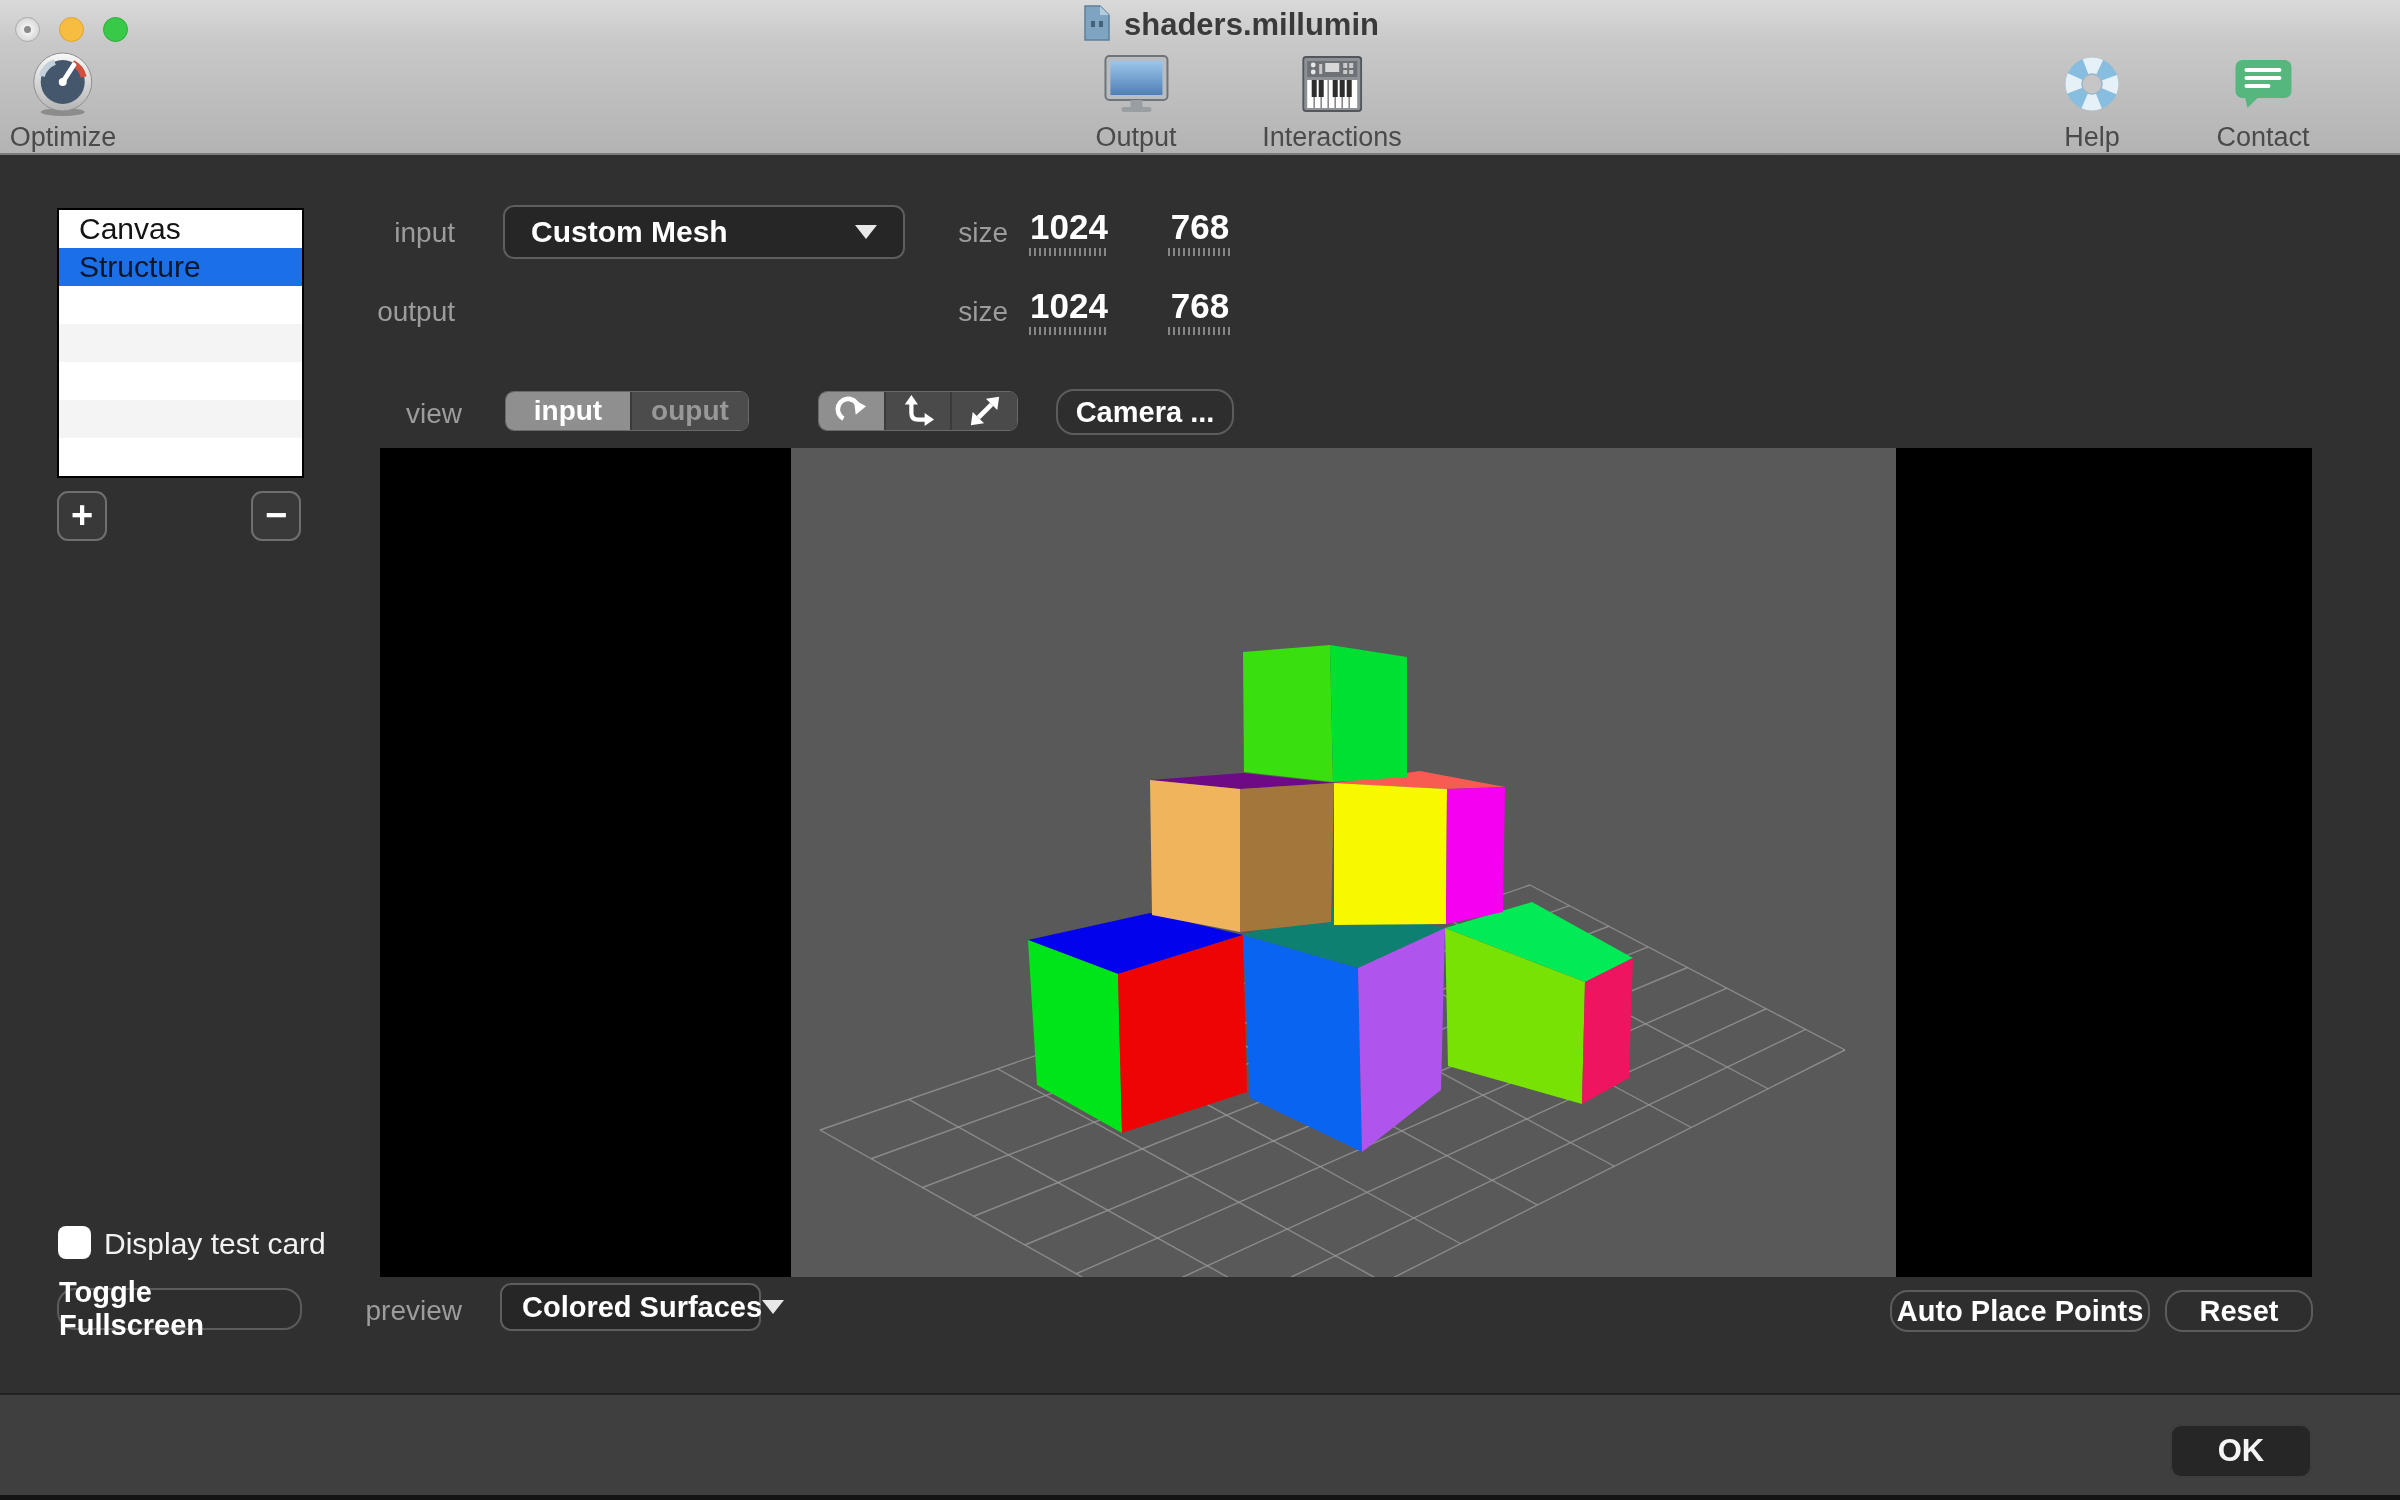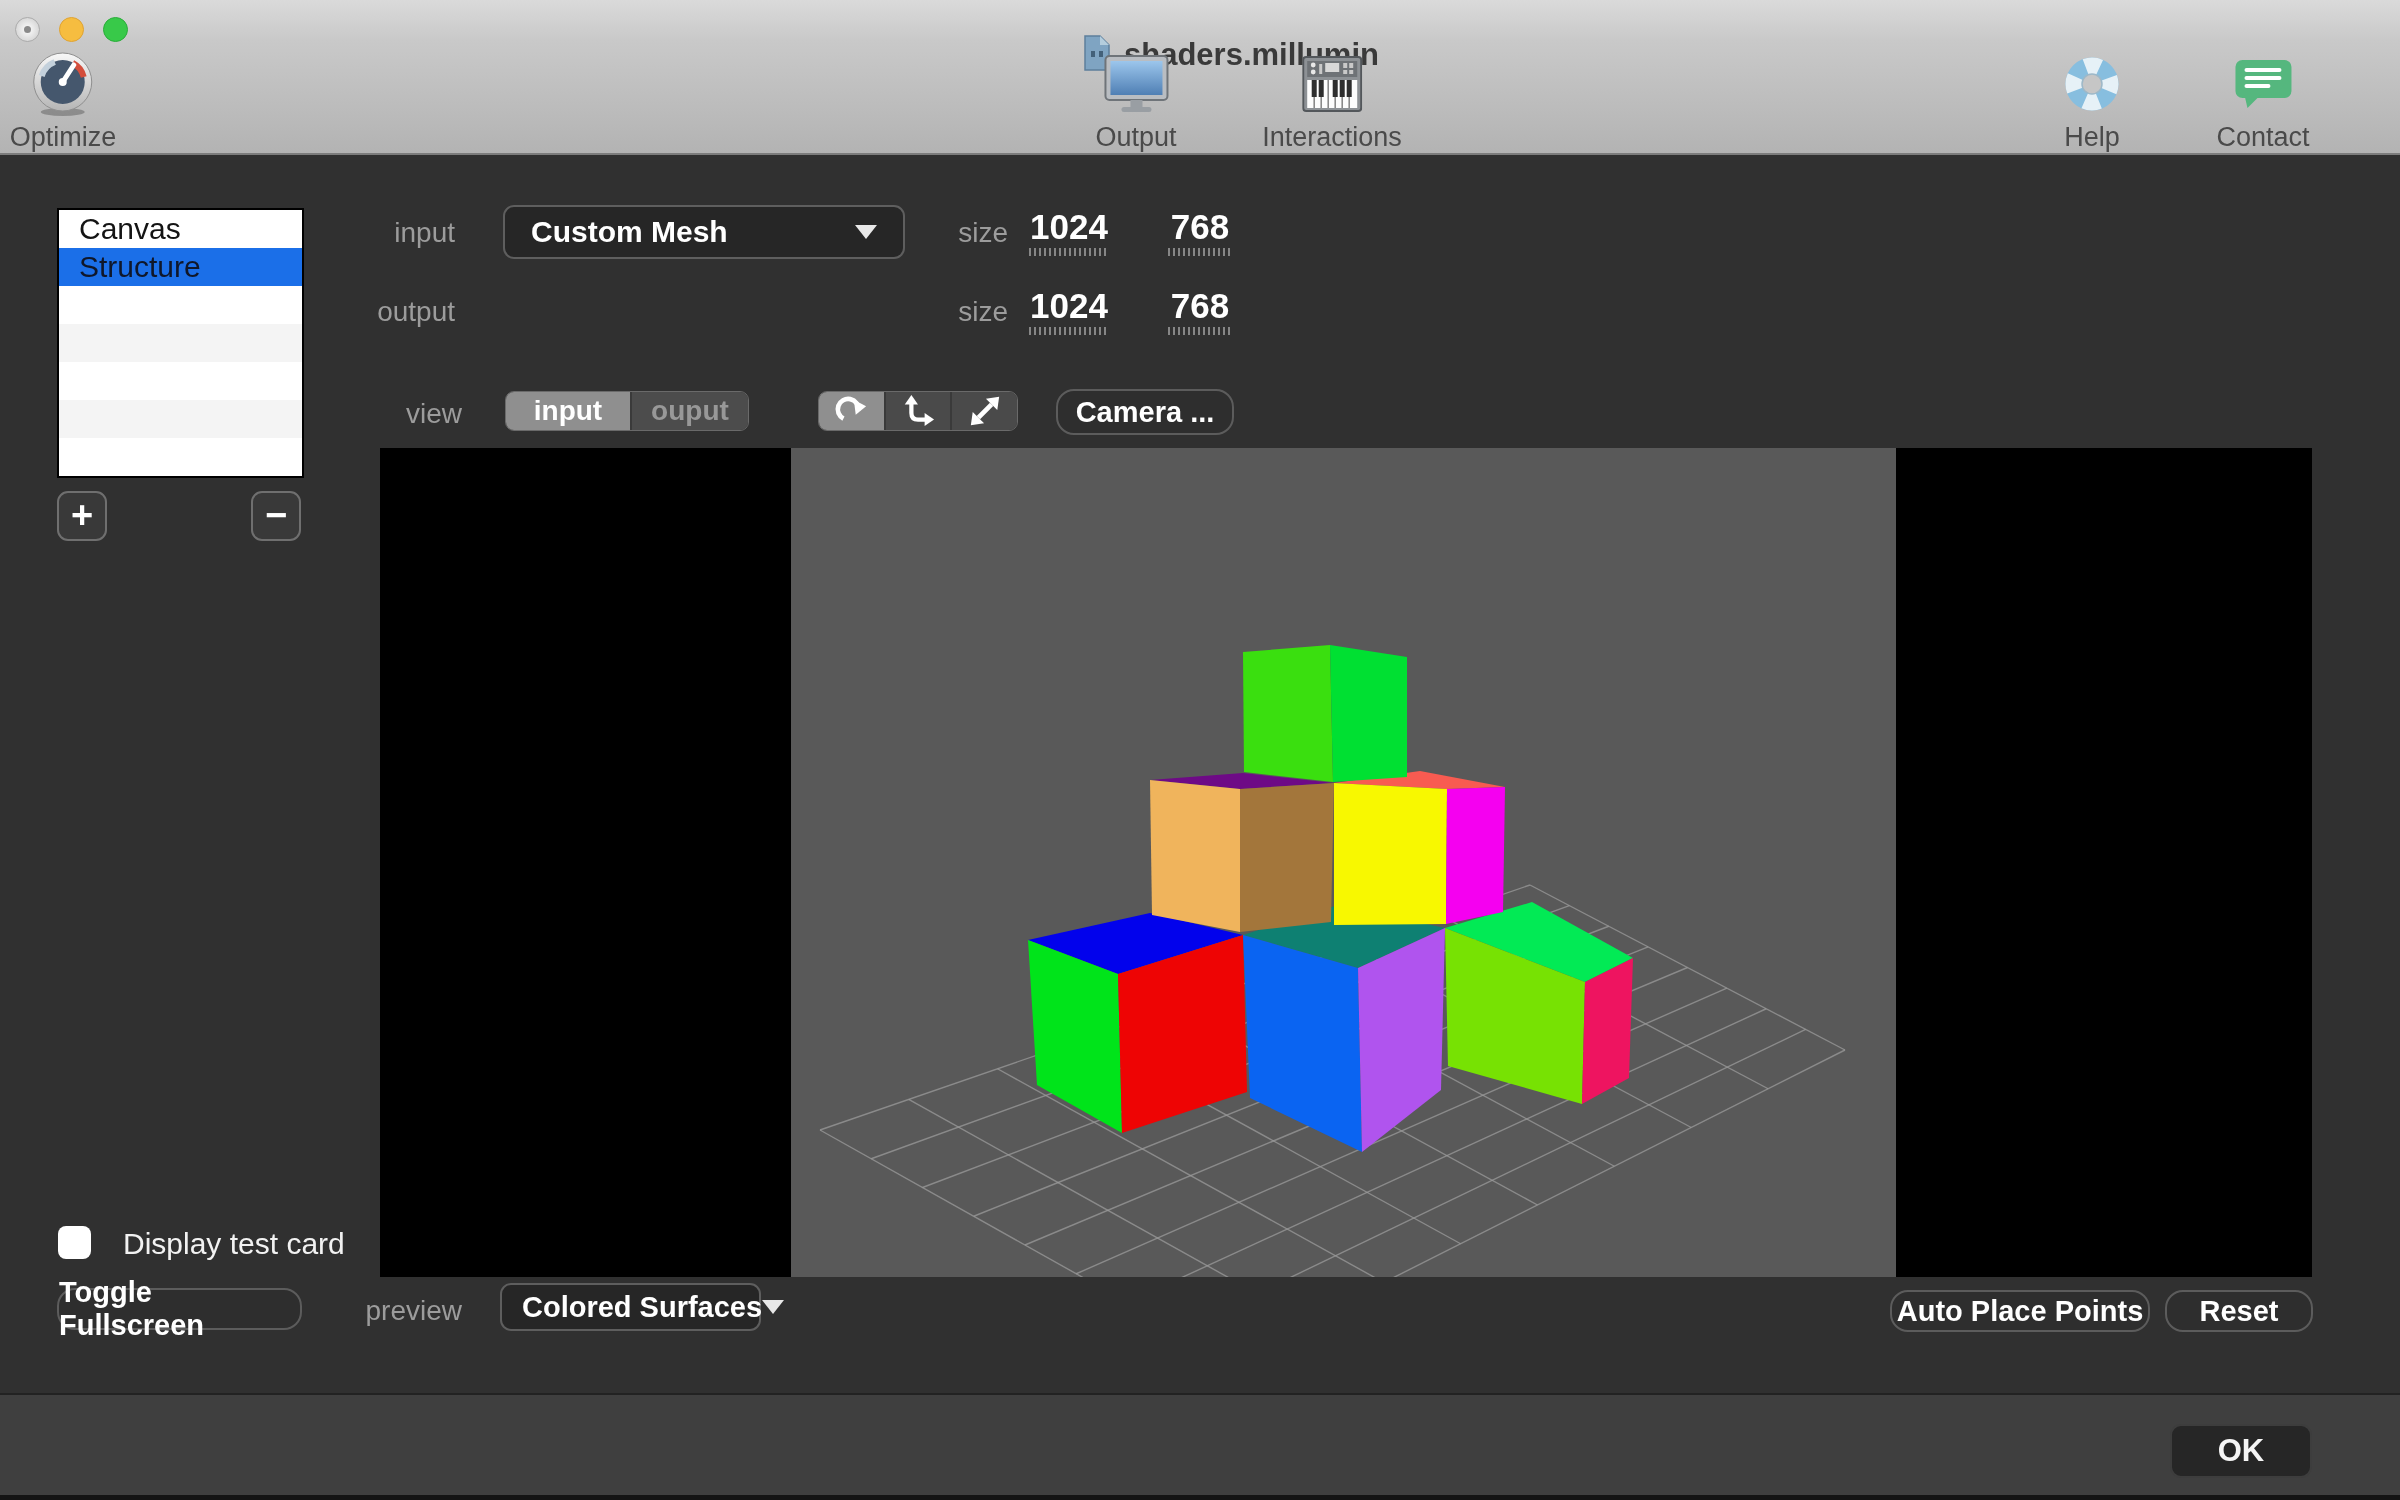--- a/index.html
+++ b/index.html
@@ -8,21 +8,21 @@
 
   
   .toolbar{position:absolute;top:0;left:0;width:2400px;height:153px;
            background:linear-gradient(#dadada,#c9c9c9 40px,#b3b3b3);border-bottom:2px solid #7c7c7c;}
   .traffic{position:absolute;top:17px;left:15px;display:flex;gap:19px;}
   .light{width:23px;height:23px;border-radius:50%;position:relative;}
   .light.close{background:radial-gradient(#fdfdfd,#c9c9c9);border:1px solid #ababab;}
   .light.close::after{content:"";position:absolute;left:8px;top:8px;width:7px;height:7px;border-radius:50%;background:#8a8a8a;}
   .light.min{background:#f6bd40;border:1px solid #dfa333;}
   .light.max{background:#38c949;border:1px solid #2aad3a;}
-  .titlewrap{position:absolute;left:1083px;top:5px;display:flex;align-items:center;gap:13px;margin-top:30px;}
+  .titlewrap{position:absolute;left:1083px;top:5px;display:flex;align-items:center;gap:13px;}
   .title{font-size:31px;font-weight:700;color:#3a3a3a;}
   .tb-item{position:absolute;top:48px;transform:translateX(-50%);display:flex;flex-direction:column;align-items:center;}
   .tb-icon{height:72px;display:flex;align-items:center;justify-content:center;}
   .tb-label{font-size:27px;color:#4a4a4a;margin-top:2px;}
 
   
   .layers{position:absolute;left:57px;top:208px;width:243px;height:266px;background:#fff;border:2px solid #000;}
   .lrow{height:38px;line-height:38px;padding-left:20px;font-size:30px;color:#141414;white-space:nowrap;overflow:hidden;}
   .lrow.selected{background:var(--accent,#1b6fe8);color:#0f172a;}
   .lrow.alt{background:#f4f4f4;}
@@ -49,21 +49,21 @@
   .btn{position:absolute;background:#2e2e2e;border:2px solid #5c5c5c;border-radius:18px;box-sizing:border-box;
        color:#fff;font-size:29px;font-weight:600;display:flex;align-items:center;justify-content:center;}
 
   
   .previewArea{position:absolute;left:380px;top:448px;width:1932px;height:829px;background:#000;}
   .viewport{position:absolute;left:411px;top:0;width:1105px;height:829px;background:var(--vpbg,#595959);}
   .viewport svg{position:absolute;left:0;top:0;}
 
   
   .checkbox{position:absolute;left:58px;top:1226px;width:33px;height:33px;background:#fff;border-radius:8px;}
-  .cklabel{position:absolute;left:104px;top:1227px;font-size:30px;color:#f2f2f2;margin-left:19px;}
+  .cklabel{position:absolute;left:104px;top:1227px;font-size:30px;color:#f2f2f2;}
   .divider{position:absolute;left:0;top:1393px;width:2400px;height:2px;background:#222;}
   .footer{position:absolute;left:0;top:1395px;width:2400px;height:100px;background:#3f3f3f;}
   .okbtn{position:absolute;left:2170px;top:1424px;width:142px;height:54px;background:#262626;border:2px solid #3d3d3d;
          border-radius:11px;color:#f5f5f5;font-size:31px;font-weight:700;display:flex;align-items:center;justify-content:center;box-sizing:border-box;}
   .bottomedge{position:absolute;left:0;top:1495px;width:2400px;height:5px;background:#141414;}
 </style>
 </head>
 <body>
 
 <div class="app" style="--accent: #1b6fe8; --vpbg: #595959;">

